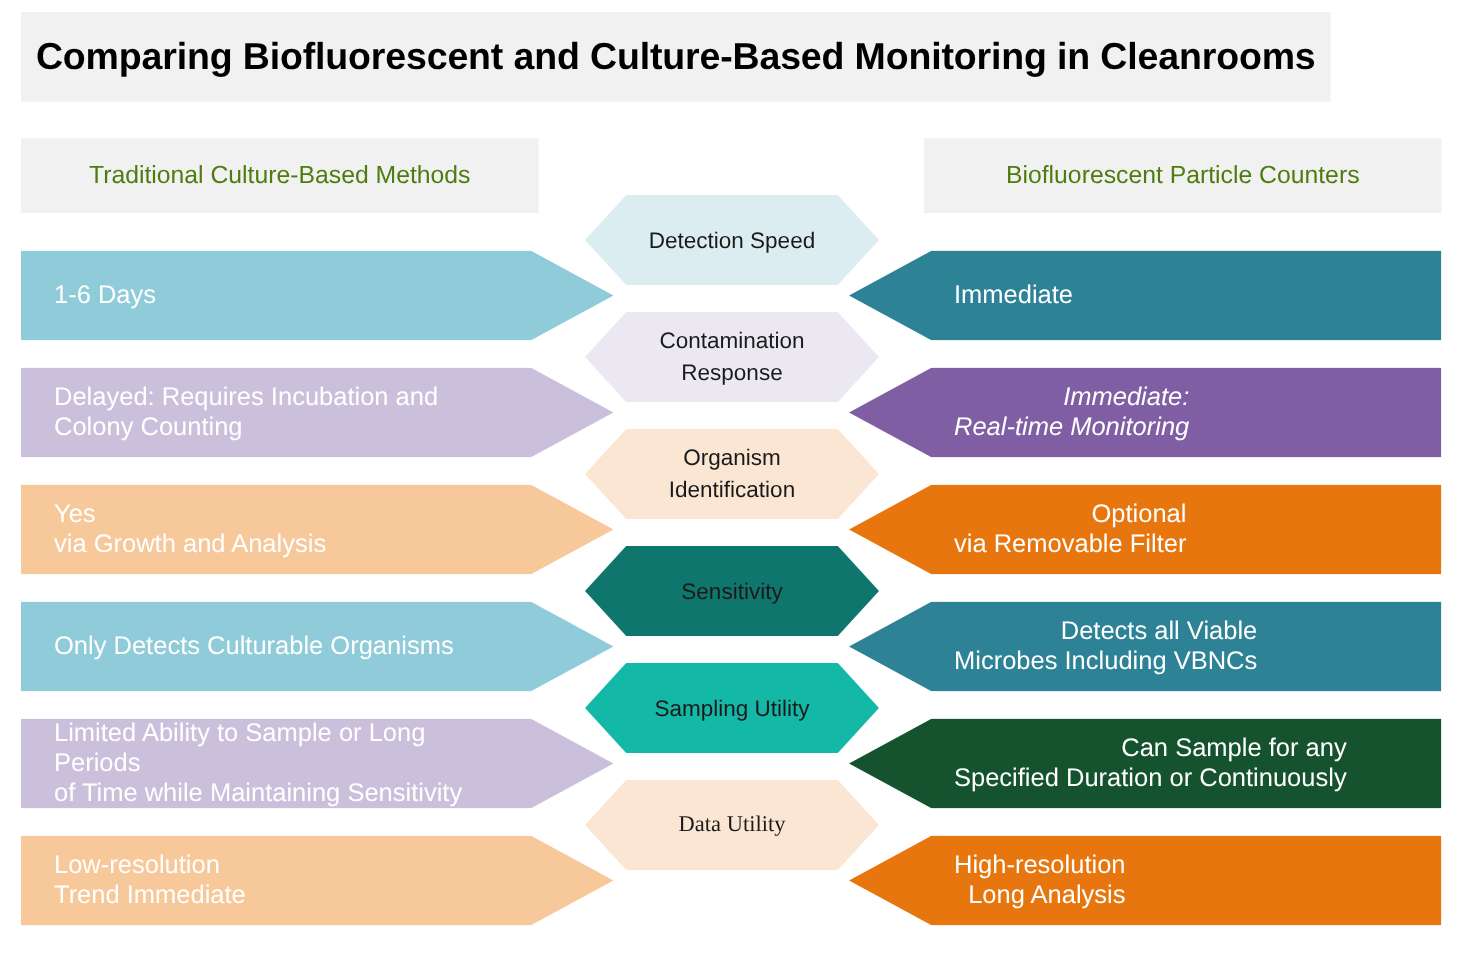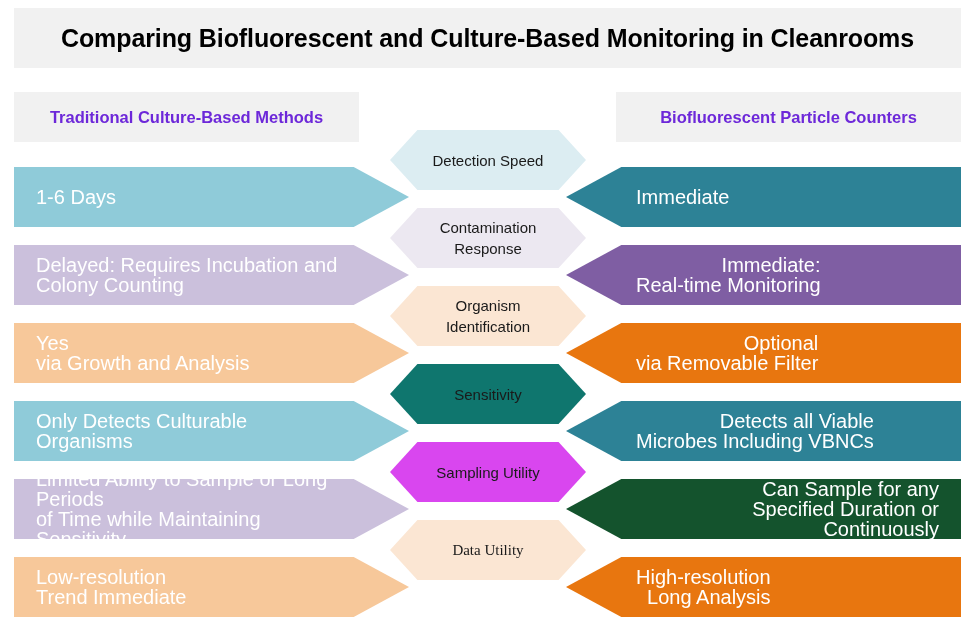--- a/index.html
+++ b/index.html
@@ -19,21 +19,21 @@
     width: 975px;
     height: 639px;
     background: #ffffff;
   }
 
   
   .title-bar {
     position: absolute;
     left: 14px;
     top: 8px;
-    width: 947px;
+    width: 873px;
     height: 60px;
     background: #f1f1f1;
     display: flex;
     align-items: center;
     justify-content: center;
   }
   .title-bar .title-text {
     font-size: 25px;
     font-weight: bold;
     color: #000000;
@@ -46,22 +46,22 @@
     position: absolute;
     top: 92px;
     height: 50px;
     background: #f1f1f1;
     display: flex;
     align-items: center;
     justify-content: center;
   }
   .col-header .col-header-text {
     font-size: 16.5px;
-    font-weight: bold;
-    color: #6d28d9;
+    font-weight: normal;
+    color: #4d7c0f;
     white-space: nowrap;
   }
   #header-left  { left: 14px;  width: 345px; }
   #header-right { right: 14px; width: 345px; }
 
   
   .rows {
     position: absolute;
     left: 0;
     top: 0;
@@ -93,21 +93,21 @@
     height: 60px;
     display: flex;
     align-items: center;
     justify-content: flex-start;
     box-sizing: border-box;
     padding-right: 22px;
     padding-left: 70px;
     clip-path: polygon(14% 0, 100% 0, 100% 100%, 14% 100%, 0 50%);
   }
   .arrow-text {
-    font-size: 20px;
+    font-size: 17px;
     line-height: 20px;
     color: #ffffff;
     white-space: pre-line;
   }
   .arrow-left  .arrow-text { text-align: left; }
   .arrow-right .arrow-text { text-align: right; }
 
   
   .hex {
     position: absolute;
@@ -151,21 +151,21 @@
       <div class="arrow-right" style="top: 167px; background: rgb(45, 130, 150);">
         <span class="arrow-text">Immediate</span>
       </div>
       <div class="hex" style="top: 130px; background: rgb(220, 237, 242);">
         <span class="hex-text">Detection Speed</span>
       </div>
       <div class="arrow-left" style="top: 245px; background: rgb(203, 192, 220);">
         <span class="arrow-text">Delayed: Requires Incubation and
 Colony Counting</span>
       </div>
-      <div class="arrow-right" style="top: 245px; background: rgb(127, 94, 163);">
+      <div class="arrow-right" style="top: 245px; background: rgb(127, 94, 163); font-style: italic;">
         <span class="arrow-text">Immediate:
 Real-time Monitoring</span>
       </div>
       <div class="hex" style="top: 208px; background: rgb(236, 232, 241);">
         <span class="hex-text">Contamination
 Response</span>
       </div>
       <div class="arrow-left" style="top: 323px; background: rgb(247, 200, 154);">
         <span class="arrow-text">Yes
 via Growth and Analysis</span>
@@ -189,21 +189,21 @@
         <span class="hex-text">Sensitivity</span>
       </div>
       <div class="arrow-left" style="top: 479px; background: rgb(203, 192, 220); align-items: center;">
         <span class="arrow-text">Limited Ability to Sample or Long Periods
 of Time while Maintaining Sensitivity</span>
       </div>
       <div class="arrow-right" style="top: 479px; background: #14532d;">
         <span class="arrow-text">Can Sample for any
 Specified Duration or Continuously</span>
       </div>
-      <div class="hex" style="top: 442px; background: #d946ef; align-items: center;">
+      <div class="hex" style="top: 442px; background: #14b8a6; align-items: center;">
         <span class="hex-text">Sampling Utility</span>
       </div>
       <div class="arrow-left" style="top: 557px; background: rgb(247, 200, 154);">
         <span class="arrow-text">Low-resolution
 Trend Immediate</span>
       </div>
       <div class="arrow-right" style="top: 557px; background: rgb(232, 118, 15);">
         <span class="arrow-text">High-resolution
 Long Analysis</span>
       </div>

